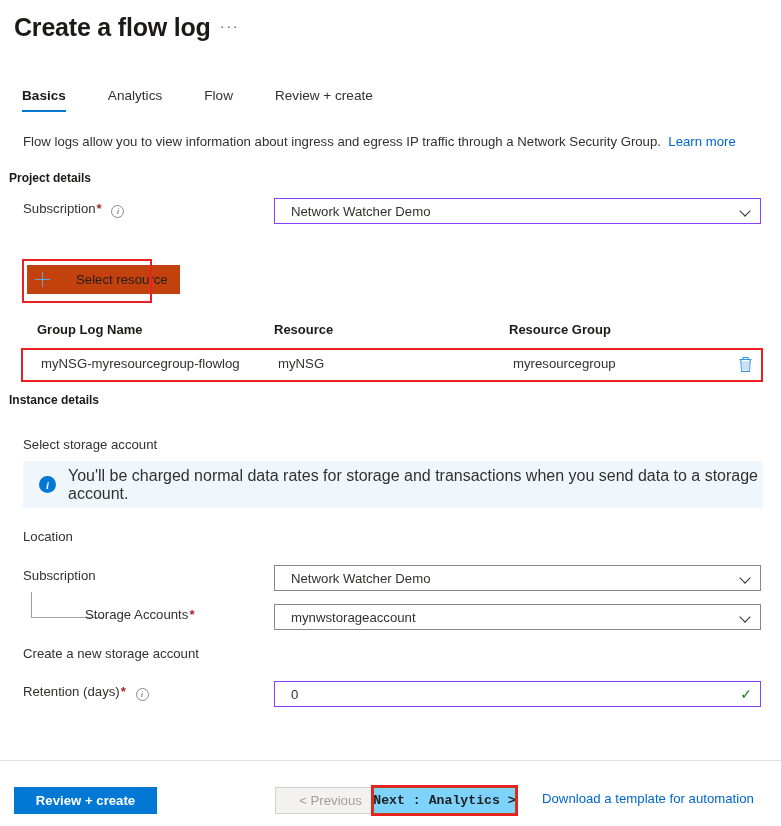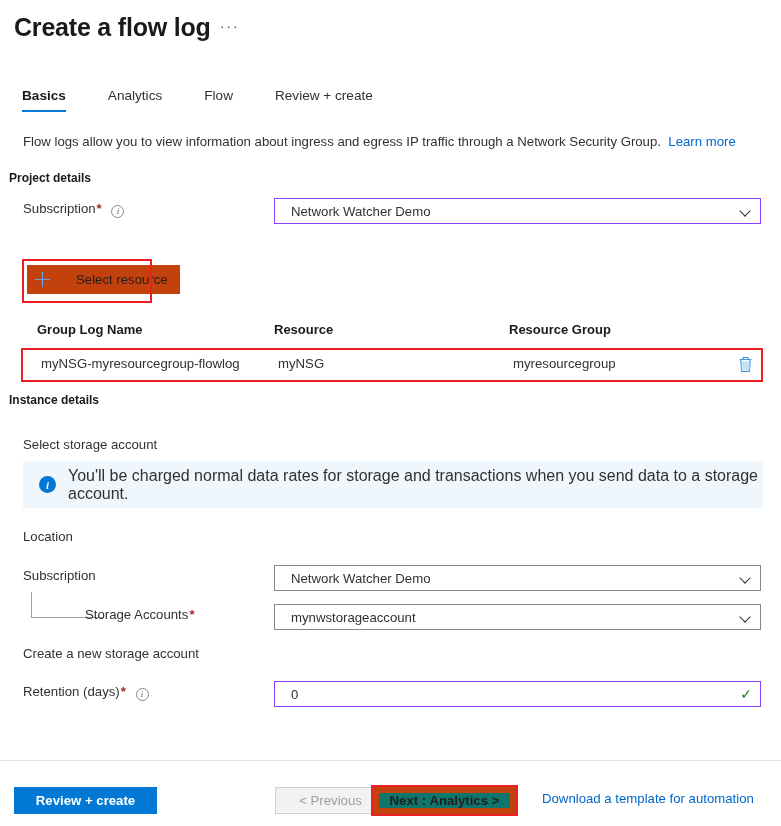--- a/index.html
+++ b/index.html
@@ -179,22 +179,23 @@
   #review-create-btn {
     left: 14px; top: 787px; width: 143px; height: 27px;
     background: #0078d4; color: #ffffff; font-weight: 700; border: none;
   }
   #previous-btn {
     left: 251px; top: 787px; width: 111px; height: 27px;
     background: #f3f2f1; color: #a19f9d; border: 1px solid #d2d0ce; margin-left: 24px;
   }
   #next-analytics-btn {
     left: 373px; top: 787px; width: 143px; height: 27px;
-    background: #0f766e; color: #201f1e; border: 6px solid #c2410c;
+    background: #7dd3fc; color: #201f1e; border: 1px solid #c2410c;
     font-weight: 600;
+    font-family: Liberation Mono, monospace;
   }
   #download-template-link {
     position: absolute; left: 542px; top: 791px;
     font-size: 13.2px; color: #0066cc; cursor: pointer;
   }
 </style>
 </head>
 <body>
 
 <div class="page">

